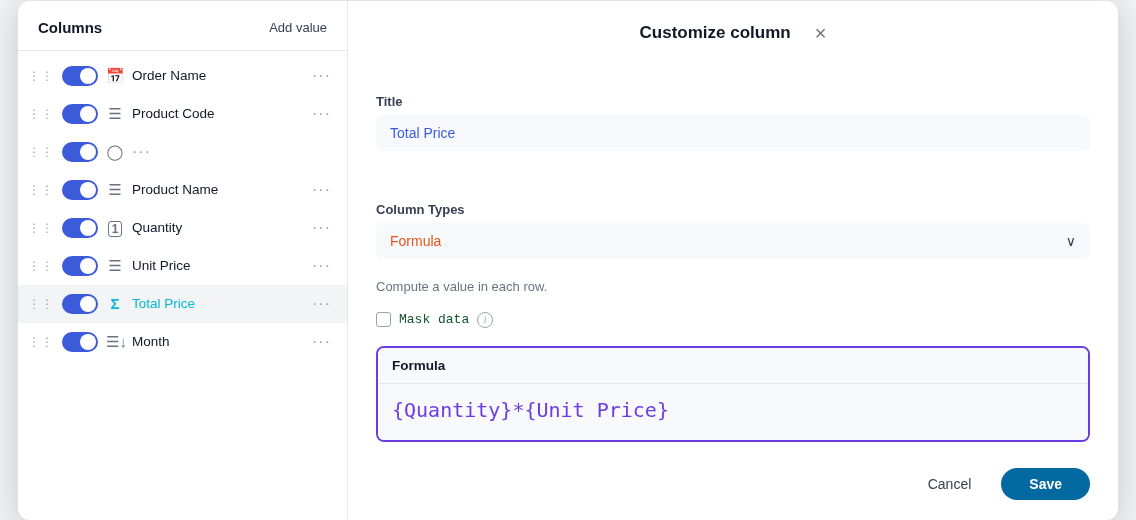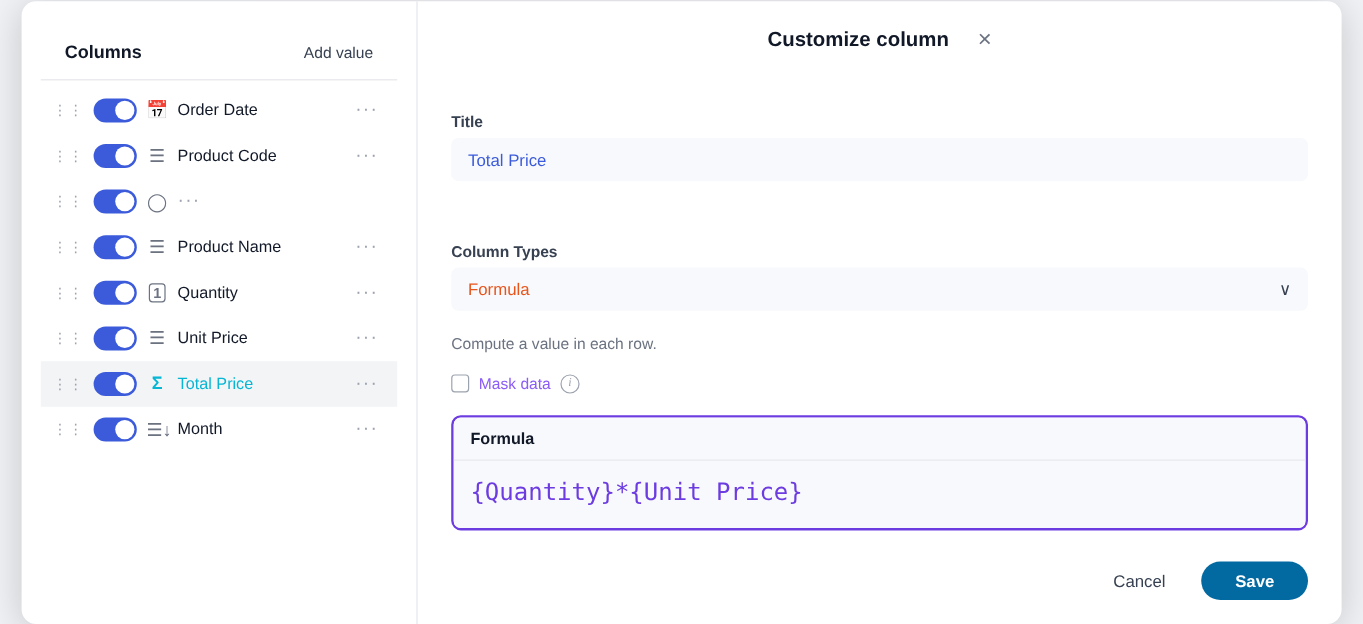--- a/index.html
+++ b/index.html
@@ -18,21 +18,21 @@
       background: #fff;
       border-radius: 12px;
       box-shadow: 0 4px 32px rgba(0,0,0,0.18);
       overflow: hidden;
       min-height: 490px;
     }
     
     .left-panel {
       width: 330px;
       border-right: 1px solid #e5e7eb;
-      padding: 16px;
+      padding: 0;
       flex-shrink: 0;
     }
     .left-header {
       display: flex;
       justify-content: space-between;
       align-items: center;
       padding: 18px 20px 14px 20px;
       border-bottom: 1px solid #e5e7eb;
     }
     .left-header-title {
@@ -188,21 +188,22 @@
       width: 15px;
       height: 15px;
       border: 1.5px solid #9ca3af;
       border-radius: 3px;
       background: #fff;
       flex-shrink: 0;
       cursor: pointer;
     }
     .mask-label {
       font-size: 13px;
-      color: #8b5cf6;
+      color: #14532d;
+      font-family: Liberation Mono, monospace;
     }
     .info-icon {
       width: 16px;
       height: 16px;
       border-radius: 50%;
       border: 1.5px solid #9ca3af;
       display: inline-flex;
       align-items: center;
       justify-content: center;
       font-size: 10px;
@@ -275,21 +276,21 @@
     </div>
     <div class="column-list" id="column-list">
         <div class="column-item">
           <span class="drag-dots">⋮⋮</span>
           <div class="toggle">
             <div class="toggle-track">
               <div class="toggle-thumb"></div>
             </div>
           </div>
           <span class="col-icon">📅</span>
-          <span class="col-name">Order Date</span>
+          <span class="col-name">Order Name</span>
           <span class="more-dots">···</span>
         </div>
         <div class="column-item">
           <span class="drag-dots">⋮⋮</span>
           <div class="toggle">
             <div class="toggle-track">
               <div class="toggle-thumb"></div>
             </div>
           </div>
           <span class="col-icon">☰</span>

